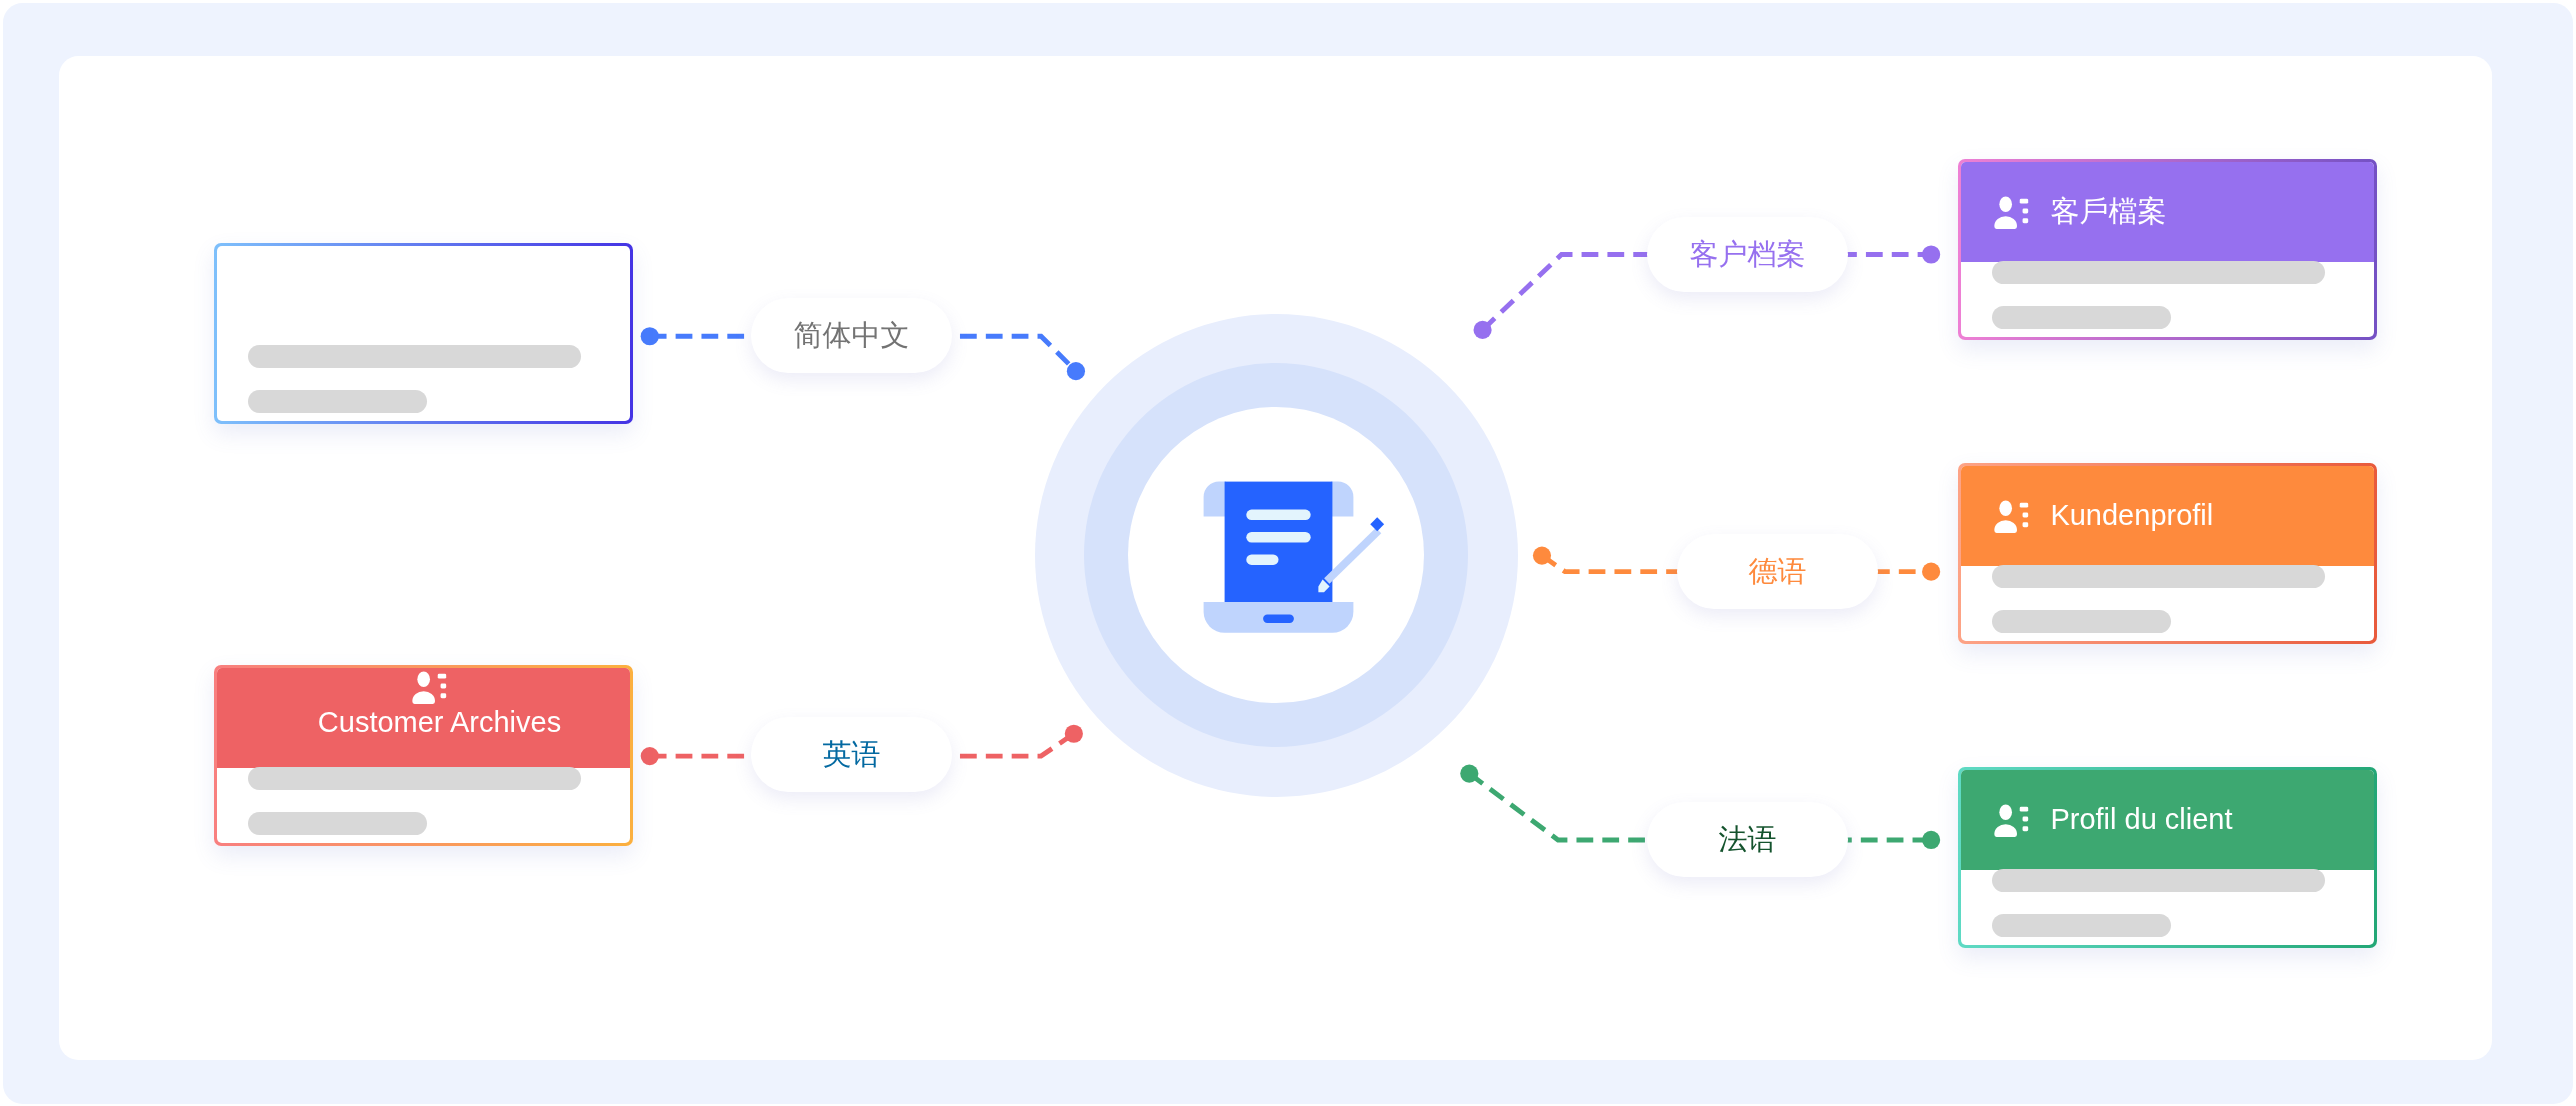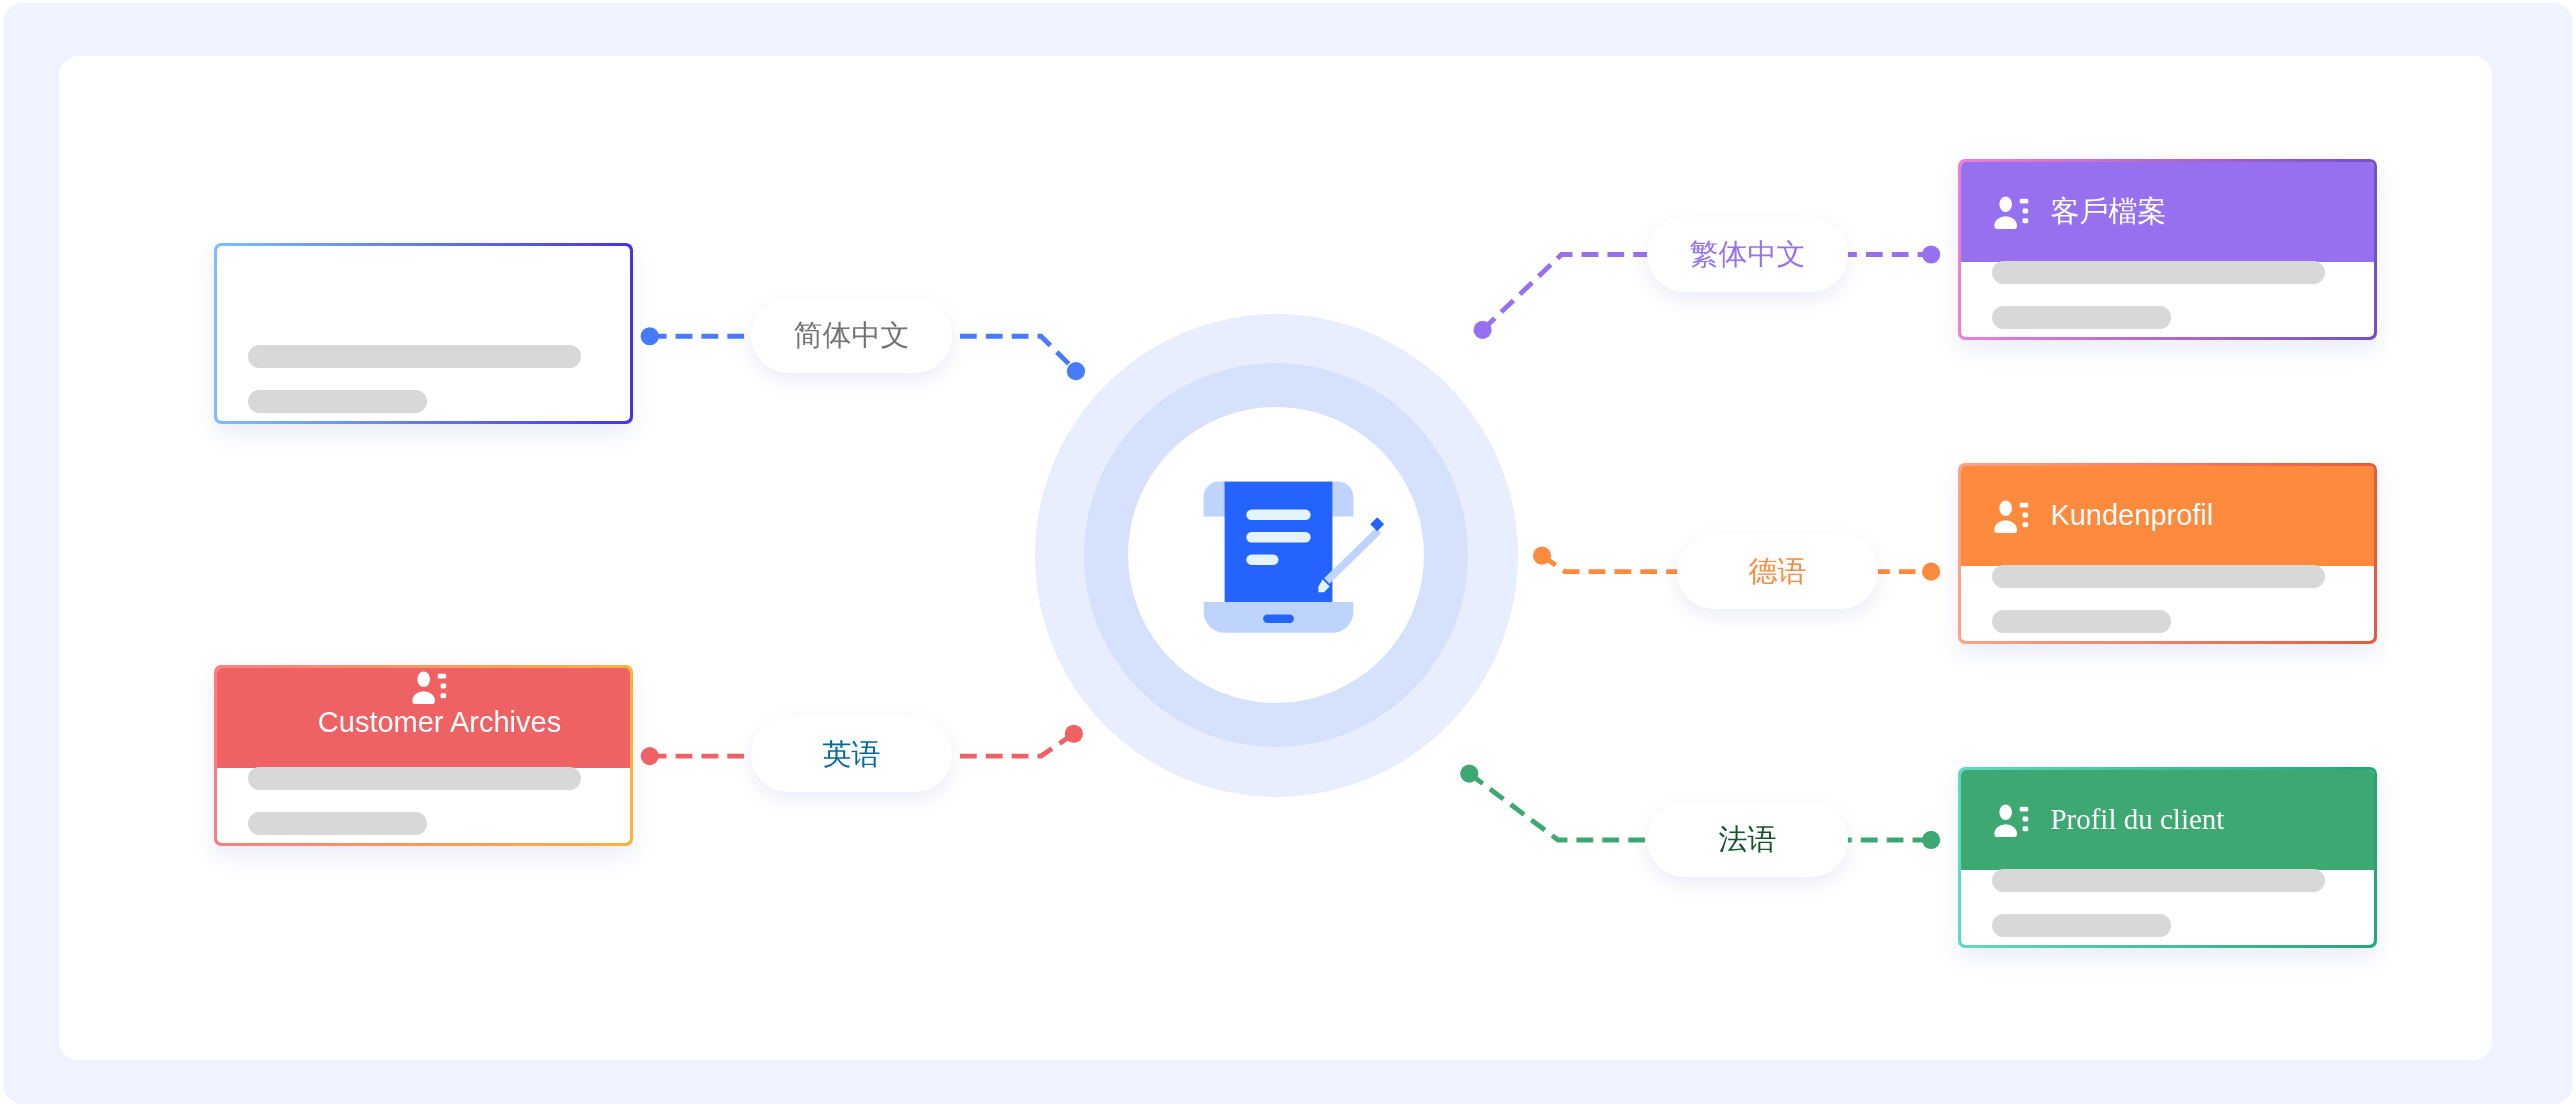--- a/index.html
+++ b/index.html
@@ -62,21 +62,21 @@
     <circle cx="2764" cy="364" r="13" fill="#9670ef"></circle>
     <circle cx="2207" cy="795" r="13" fill="#fe8a3d"></circle>
     <circle cx="2764" cy="818" r="13" fill="#fe8a3d"></circle>
     <circle cx="2103" cy="1107" r="13" fill="#3da871"></circle>
     <circle cx="2764" cy="1202" r="13" fill="#3da871"></circle>
   </g>
 </svg>
 
 <div class="pill" style="left:751px;top:298px;width:201px;color:#737373;">简体中文</div>
 <div class="pill" style="left:751px;top:717px;width:201px;color:#0369a1;">英语</div>
-<div class="pill" style="left:1647px;top:217px;width:201px;color:#9670ef;">繁体中文</div>
+<div class="pill" style="left:1647px;top:217px;width:201px;color:#9670ef;">客户档案</div>
 <div class="pill" style="left:1677px;top:534px;width:201px;color:#fe8a3d;">德语</div>
 <div class="pill" style="left:1647px;top:802px;width:201px;color:#14532d;">法语</div>
 
 <div class="card" style="left:214px;top:243px;background:linear-gradient(90deg,#7ec0fb,#4433e4);">
   <div class="card-inner">
     <div class="bar b1"></div>
     <div class="bar b2"></div>
   </div>
 </div>
 
@@ -124,21 +124,21 @@
           <rect x="42" y="22" width="8" height="7" rx="2" fill="#fff"></rect>
           <rect x="42" y="36" width="8" height="7" rx="2" fill="#fff"></rect>
         </svg>
       <span>Kundenprofil</span>
     </div>
     <div class="bar b1"></div>
     <div class="bar b2"></div>
   </div>
 </div>
 
-<div class="card" style="left:1958px;top:767px;background:linear-gradient(90deg,#5fdac4,#23a776);font-family:Liberation Serif, serif;">
+<div class="card" style="left:1958px;top:767px;background:linear-gradient(90deg,#5fdac4,#23a776);">
   <div class="card-inner">
     <div class="card-head" style="background:#3da871;">
       <svg class="icon" viewBox="0 0 54 54">
           <ellipse cx="18" cy="16" rx="9" ry="11" fill="#fff"></ellipse>
           <path d="M2 46 a16 13 0 0 1 32 0 v2 a3 3 0 0 1 -3 3 h-26 a3 3 0 0 1 -3 -3z" fill="#fff"></path>
           <rect x="38" y="8" width="12" height="7" rx="2" fill="#fff"></rect>
           <rect x="42" y="22" width="8" height="7" rx="2" fill="#fff"></rect>
           <rect x="42" y="36" width="8" height="7" rx="2" fill="#fff"></rect>
         </svg>
       <span>Profil du client</span>

